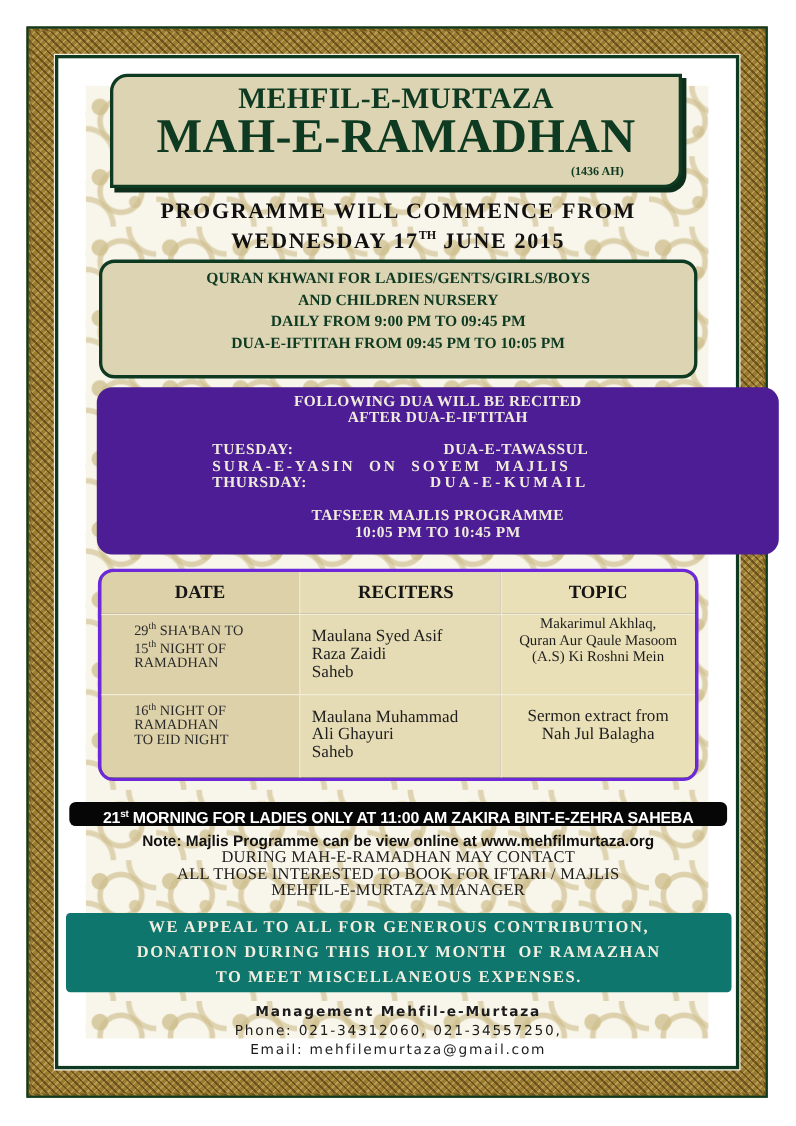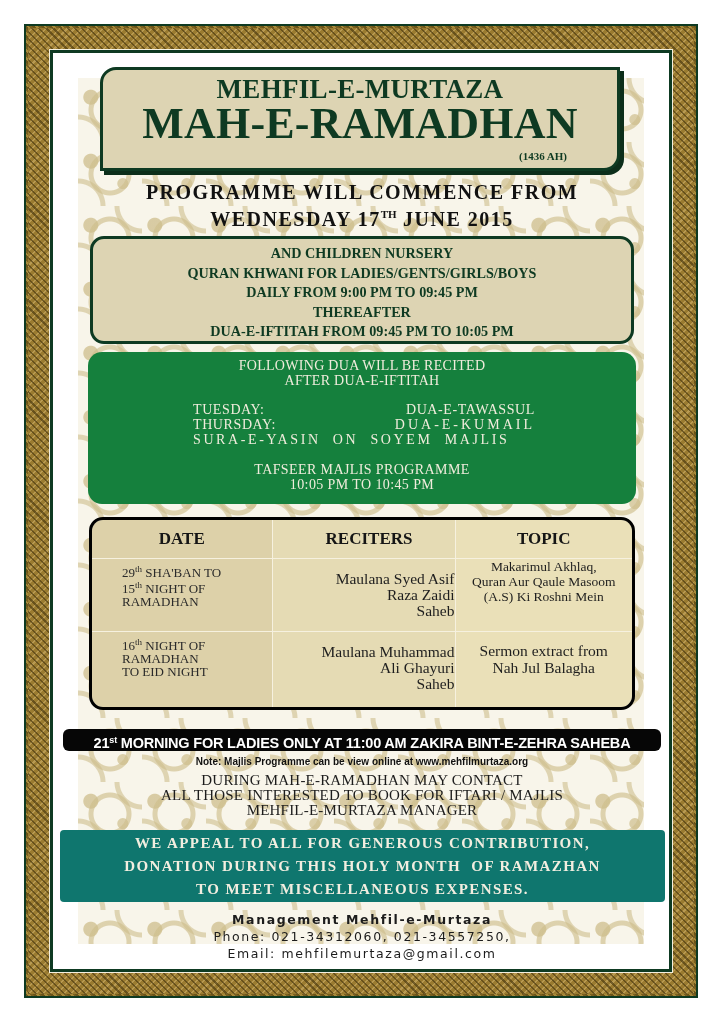--- a/index.html
+++ b/index.html
@@ -61,60 +61,60 @@
   .quran-box {
     position: absolute; left: 90px; top: 236px; width: 544px; height: 108px;
     background: #ddd4b3; border: 3px solid #0e3a22; border-radius: 14px;
     text-align: center; color: #0e3a22;
     font-family: "Liberation Serif", serif; font-weight: bold; font-size: 14.2px; line-height: 19.5px;
     padding-top: 5px;
   }
 
   
   .dua-box {
-    position: absolute; left: 88px; top: 352px; width: 548px; height: 152px;
-    background: #15803d; border-radius: 14px; color: #f0ecdc;
-    font-family: "Liberation Serif", serif; font-weight: normal;
+    position: absolute; left: 88px; top: 352px; width: 620px; height: 152px;
+    background: #4c1d95; border-radius: 14px; color: #f0ecdc;
+    font-family: "Liberation Serif", serif; font-weight: bold;
   }
   .dua-head { text-align: center; font-size: 14px; line-height: 15px; margin-top: 6px; letter-spacing: .3px; }
   .dua-rows { position: absolute; left: 105px; top: 50px; width: 342px; font-size: 14px; line-height: 15px; letter-spacing: .6px; }
   .dua-row { display: flex; justify-content: space-between; }
   .dua-row .val.spaced { letter-spacing: 3px; }
   .dua-row.sura { letter-spacing: 2.6px; }
   .tafseer { position: absolute; left: 0; right: 0; top: 110px; text-align: center; font-size: 14px; line-height: 15px; letter-spacing: .4px; }
 
   
   .sched {
     position: absolute; left: 89px; top: 517px; width: 546px; height: 193px;
-    border: 3px solid #000000; border-radius: 14px; overflow: hidden;
+    border: 3px solid #6d28d9; border-radius: 14px; overflow: hidden;
     background: #0f172a;
   }
   .sched table { width: 100%; height: 100%; border-collapse: collapse; }
   .sched th, .sched td { border-right: 1px solid #f6f1df; border-bottom: 1px solid #f6f1df; vertical-align: top; }
   .sched th:last-child, .sched td:last-child { border-right: none; }
   .sched tr:last-child td { border-bottom: none; }
   .sched th { height: 38px; font-family: "Liberation Serif", serif; font-weight: bold; font-size: 17px; color: #151515; vertical-align: middle; }
   .col-date { width: 180px; background: #ddd1a9; }
   .col-rec  { width: 183px; background: #e5dbb4; padding-left: 11px; }
   .col-top  { background: #eae0b8; }
   .sched td.col-date { font-family: "Liberation Serif", serif; font-size: 13px; line-height: 13px; color: #2a2a2a; padding: 4px 0 0 30px; text-align: left; }
   .sched td.col-date sup { font-size: 9px; }
-  .sched td.col-rec { font-family: "Liberation Serif", serif; font-size: 15.5px; line-height: 16px; color: #1e1e1e; text-align: right; padding-top: 12px; }
+  .sched td.col-rec { font-family: "Liberation Serif", serif; font-size: 15.5px; line-height: 16px; color: #1e1e1e; text-align: left; padding-top: 12px; }
   .sched td.col-top { font-family: "Liberation Serif", serif; font-size: 13.5px; line-height: 15px; color: #1e1e1e; text-align: center; }
   .sched td.col-top.big { font-size: 15.5px; line-height: 17px; padding-top: 10px; }
   .sched tr.row1 td { height: 73px; }
 
   
   .morning {
     position: absolute; left: 63px; top: 729px; width: 598px; height: 22px;
     background: #060606; border-radius: 6px; color: #ffffff; text-align: center;
     font-family: "Liberation Sans", sans-serif; font-weight: bold; font-size: 14.5px; line-height: 22px; letter-spacing: -.2px;
   }
   .morning sup { font-size: 9px; vertical-align: 5px; }
-  .note { position: absolute; left: 60px; right: 60px; top: 756px; text-align: center; font-family: "Liberation Sans", sans-serif; font-weight: bold; font-size: 10px; color: #111; }
+  .note { position: absolute; left: 60px; right: 60px; top: 756px; text-align: center; font-family: "Liberation Sans", sans-serif; font-weight: bold; font-size: 14px; color: #111; }
   .book { position: absolute; left: 60px; right: 60px; top: 773px; text-align: center; font-family: "Liberation Serif", serif; font-size: 15px; line-height: 15px; color: #1c1c1c; letter-spacing: .2px; }
 
   
   .appeal {
     position: absolute; left: 60px; top: 830px; width: 605px; height: 72px;
     background: #0f766e; border-radius: 4px; color: #f2eee0; text-align: center;
     font-family: "Liberation Serif", serif; font-weight: bold; font-size: 15px; line-height: 23px; letter-spacing: 1.4px; padding-top: 2px;
   }
 
   
@@ -138,43 +138,42 @@
   <div class="title-line2">MAH-E-RAMADHAN</div>
   <div class="title-year">(1436 AH)</div>
 </div>
 
 <div class="commence">
   <div>PROGRAMME WILL COMMENCE FROM</div>
   <div><span>WEDNESDAY 17</span><sup>TH</sup><span> JUNE 2015</span></div>
 </div>
 
 <div class="quran-box">
+  <div>QURAN KHWANI FOR LADIES/GENTS/GIRLS/BOYS</div>
   <div>AND CHILDREN NURSERY</div>
-  <div>QURAN KHWANI FOR LADIES/GENTS/GIRLS/BOYS</div>
   <div>DAILY FROM 9:00 PM TO 09:45 PM</div>
-  <div>THEREAFTER</div>
   <div>DUA-E-IFTITAH FROM 09:45 PM TO 10:05 PM</div>
 </div>
 
 <div class="dua-box">
   <div class="dua-head">
     <div>FOLLOWING DUA WILL BE RECITED</div>
     <div>AFTER DUA-E-IFTITAH</div>
   </div>
   <div class="dua-rows">
     <div class="dua-row">
       <span>TUESDAY:</span>
       <span class="val">DUA-E-TAWASSUL</span>
     </div>
+    <div class="dua-row sura">
+      <span style="white-space:pre">SURA-E-YASIN  ON  SOYEM  MAJLIS</span>
+    </div>
     <div class="dua-row">
       <span>THURSDAY:</span>
       <span class="val spaced">DUA-E-KUMAIL</span>
-    </div>
-    <div class="dua-row sura">
-      <span style="white-space:pre">SURA-E-YASIN  ON  SOYEM  MAJLIS</span>
     </div>
   </div>
   <div class="tafseer">
     <div>TAFSEER MAJLIS PROGRAMME</div>
     <div>10:05 PM TO 10:45 PM</div>
   </div>
 </div>
 
 <div class="sched">
   <table>

